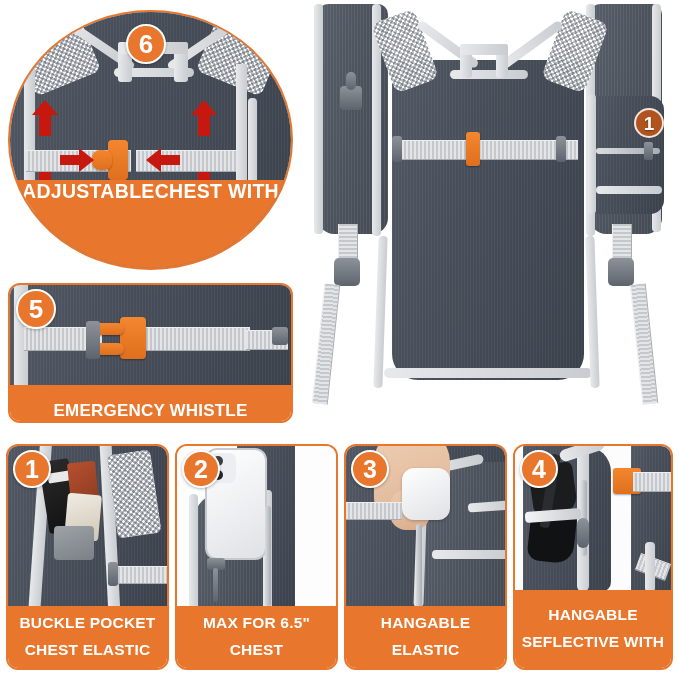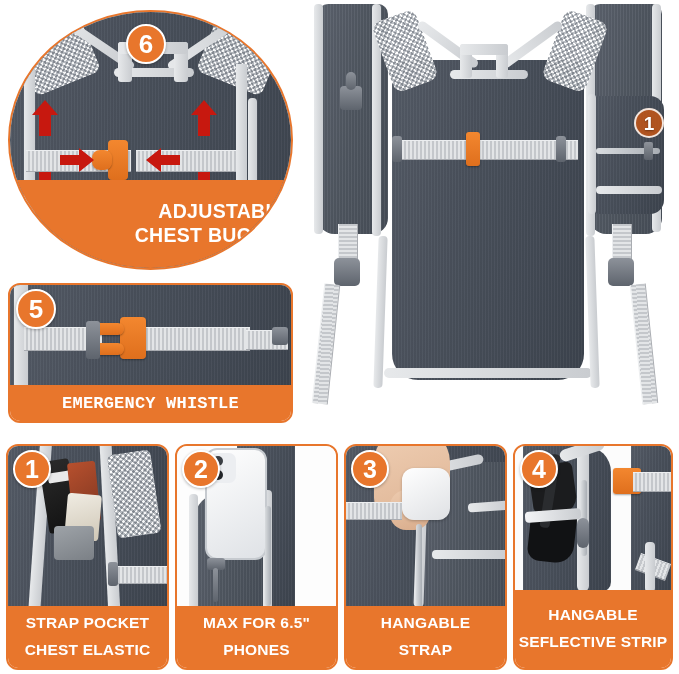--- a/index.html
+++ b/index.html
@@ -62,36 +62,36 @@
     position:absolute;left:8px;top:10px;width:285px;height:260px;
     border-radius:50%;overflow:hidden;
     border:2px solid #e8762c;
     box-sizing:border-box;
     background:#ffffff;
   }
   #circle-inner{position:absolute;left:-14px;top:-10px;width:315px;height:290px;overflow:hidden;}
   #circle-caption{
     position:absolute;left:0;bottom:0;width:100%;height:88px;
     background:#e8762c;color:#fff;
-    display:flex;flex-direction:column;align-items:flex-end;justify-content:center;
+    display:flex;align-items:flex-start;justify-content:center;
     font-size:19.5px;font-weight:bold;letter-spacing:.3px;line-height:1.22;
     text-align:center;
   }
 
   
   #card5{
     position:absolute;left:8px;top:283px;width:285px;height:140px;
     border:2px solid #e8762c;border-radius:12px;overflow:hidden;box-sizing:border-box;
     background:#fff;
   }
   #card5-photo{position:absolute;left:0;top:0;width:281px;height:104px;overflow:hidden;}
   #card5-caption{
     position:absolute;left:0;bottom:0;width:100%;height:36px;
-    background:#e8762c;color:#fff;display:flex;align-items:center;justify-content:center;
-    font-size:17px;font-weight:bold;letter-spacing:.2px;font-family:Liberation Mono, monospace;
+    background:#e8762c;color:#fff;display:flex;align-items:flex-end;justify-content:center;
+    font-size:17px;font-weight:bold;letter-spacing:.2px;
   }
 
   
   #hero{position:absolute;left:300px;top:0;width:379px;height:436px;overflow:hidden;background:#fff;}
 
   
   .bcard{
     position:absolute;top:444px;height:226px;
     border:2px solid #e8762c;border-radius:12px;overflow:hidden;box-sizing:border-box;
     background:#fff;
@@ -151,21 +151,21 @@
       </svg>
       <svg class="arrow-red" style="left:64px;top:146px;width:34px;height:24px;" viewBox="0 0 34 24">
         <polygon points="34,12 19,24 19,17 0,17 0,7 19,7 19,0" fill="#c7180f"></polygon>
       </svg>
       <svg class="arrow-red" style="left:150px;top:146px;width:34px;height:24px;" viewBox="0 0 34 24">
         <polygon points="0,12 15,24 15,17 34,17 34,7 15,7 15,0" fill="#c7180f"></polygon>
       </svg>
     </div>
     <div id="circle-caption">
       <span>ADJUSTABLE</span>
-      <span>CHEST BUCKLE</span>
+      <span>CHEST WITH</span>
     </div>
     <div class="badge" style="left:116px;top:12px;width:40px;height:40px;font-size:26px;">6</div>
   </div>
 
   <div id="card5">
     <div id="card5-photo">
       <div class="fabric" style="left:0;top:0;width:285px;height:108px;"></div>
       <div class="trim" style="left:4px;top:0;width:14px;height:108px;"></div>
       <div class="strap" style="left:14px;top:42px;width:78px;height:22px;"></div>
       <div class="strap" style="left:130px;top:42px;width:110px;height:22px;"></div>
@@ -245,21 +245,21 @@
 
       <div style="position:absolute;left:36px;top:14px;width:30px;height:72px;background:linear-gradient(160deg,#2b2b2b,#111);transform:rotate(-9deg);border-radius:3px;"></div>
       <div style="position:absolute;left:40px;top:26px;width:22px;height:10px;background:#e9e9e9;transform:rotate(-9deg);border-radius:2px;"></div>
       <div style="position:absolute;left:62px;top:16px;width:28px;height:60px;background:linear-gradient(150deg,#b7502e,#7d3520);transform:rotate(-6deg);border-radius:3px;"></div>
       <div style="position:absolute;left:58px;top:48px;width:34px;height:46px;background:linear-gradient(160deg,#f0ece3,#cfc7b6);transform:rotate(5deg);border-radius:4px;"></div>
       <div style="position:absolute;left:46px;top:80px;width:40px;height:34px;background:linear-gradient(160deg,#9ea3a8,#7b8086);border-radius:4px;"></div>
       <div class="strap" style="left:104px;top:120px;width:58px;height:16px;"></div>
       <div class="buckle-gray" style="left:100px;top:116px;width:10px;height:24px;"></div>
     </div>
     <div class="bcard-caption cap2">
-      <span>STRAP POCKET</span>
+      <span>BUCKLE POCKET</span>
       <span>CHEST ELASTIC</span>
     </div>
     <div class="badge" style="left:5px;top:4px;width:38px;height:38px;font-size:25px;">1</div>
   </div>
 
   <div class="bcard" style="left:175px;width:163px;">
     <div class="bcard-photo" style="height:162px;">
       <div style="position:absolute;left:0;top:0;width:163px;height:162px;background:#fdfdfd;"></div>
       <div class="fabric" style="left:60px;top:-6px;width:58px;height:174px;"></div>
       <div class="fabric-lite" style="left:18px;top:48px;width:72px;height:120px;border-radius:24px 10px 4px 4px;"></div>
@@ -269,21 +269,21 @@
       <div style="position:absolute;left:28px;top:2px;width:58px;height:108px;background:linear-gradient(150deg,#ffffff,#dfe2e6);border-radius:12px;border:2px solid #c6cacf;"></div>
       <div style="position:absolute;left:33px;top:7px;width:26px;height:30px;background:#eceef1;border-radius:7px;"></div>
       <div style="position:absolute;left:36px;top:10px;width:10px;height:10px;background:#3b3f44;border-radius:50%;"></div>
       <div style="position:absolute;left:36px;top:24px;width:10px;height:10px;background:#23262a;border-radius:50%;"></div>
       <div class="zip" style="left:88px;top:60px;width:6px;height:100px;border-radius:3px;"></div>
       <div class="buckle-gray" style="left:30px;top:112px;width:18px;height:12px;border-radius:3px;"></div>
       <div class="buckle-gray" style="left:36px;top:122px;width:5px;height:34px;"></div>
     </div>
     <div class="bcard-caption cap2">
       <span>MAX FOR 6.5"</span>
-      <span>PHONES</span>
+      <span>CHEST</span>
     </div>
     <div class="badge" style="left:5px;top:4px;width:38px;height:38px;font-size:25px;">2</div>
   </div>
 
   <div class="bcard" style="left:344px;width:163px;">
     <div class="bcard-photo" style="height:162px;">
       <div class="fabric" style="left:0;top:0;width:163px;height:162px;"></div>
       <div class="fabric-lite" style="left:76px;top:16px;width:90px;height:146px;border-radius:22px 8px 8px 8px;"></div>
       <div class="trim" style="left:70px;top:14px;width:10px;height:148px;border-radius:5px;transform:rotate(2deg);"></div>
       <div class="trim" style="left:74px;top:14px;width:64px;height:10px;border-radius:5px;transform:rotate(-12deg);"></div>
@@ -292,21 +292,21 @@
       <div style="position:absolute;left:44px;top:44px;width:40px;height:40px;background:linear-gradient(160deg,#edcbaf,#d8ab8a);border-radius:16px;"></div>
 
       <div style="position:absolute;left:56px;top:22px;width:48px;height:52px;background:linear-gradient(150deg,#ffffff,#dfe1e4);border-radius:12px;box-shadow:0 1px 3px rgba(0,0,0,.25);"></div>
       <div class="strap" style="left:0px;top:56px;width:56px;height:16px;"></div>
       <div class="zip" style="left:70px;top:78px;width:6px;height:84px;border-radius:3px;"></div>
       <div class="trim" style="left:86px;top:104px;width:78px;height:9px;border-radius:4px;"></div>
       <div class="trim" style="left:122px;top:56px;width:42px;height:9px;border-radius:4px;transform:rotate(-4deg);"></div>
     </div>
     <div class="bcard-caption cap2">
       <span>HANGABLE</span>
-      <span>STRAP</span>
+      <span>ELASTIC</span>
     </div>
     <div class="badge" style="left:5px;top:4px;width:38px;height:38px;font-size:25px;">3</div>
   </div>
 
   <div class="bcard" style="left:513px;width:160px;">
     <div class="bcard-photo" style="height:146px;">
       <div style="position:absolute;left:0;top:0;width:160px;height:146px;background:#fcfcfc;"></div>
       <div class="fabric" style="left:8px;top:0;width:88px;height:146px;border-radius:0 26px 10px 0;"></div>
       <div class="trim" style="left:62px;top:-4px;width:12px;height:150px;border-radius:6px;"></div>
       <div class="trim" style="left:44px;top:-2px;width:46px;height:12px;border-radius:6px;transform:rotate(-18deg);"></div>
@@ -320,18 +320,18 @@
       <div class="zip" style="left:66px;top:34px;width:6px;height:76px;border-radius:3px;"></div>
       <div class="buckle-gray" style="left:62px;top:72px;width:12px;height:30px;border-radius:6px;"></div>
 
       <div class="buckle" style="left:98px;top:22px;width:28px;height:26px;border-radius:3px;"></div>
       <div class="strap" style="left:118px;top:26px;width:42px;height:18px;"></div>
       <div class="strap" style="left:122px;top:112px;width:32px;height:16px;transform:rotate(20deg);"></div>
       <div class="trim" style="left:130px;top:96px;width:10px;height:50px;border-radius:4px;"></div>
     </div>
     <div class="bcard-caption cap3">
       <span>HANGABLE</span>
-      <span>SEFLECTIVE STRIP</span>
+      <span>SEFLECTIVE WITH</span>
     </div>
     <div class="badge" style="left:5px;top:4px;width:38px;height:38px;font-size:25px;">4</div>
   </div>
 
 </div>
 
 </body></html>

